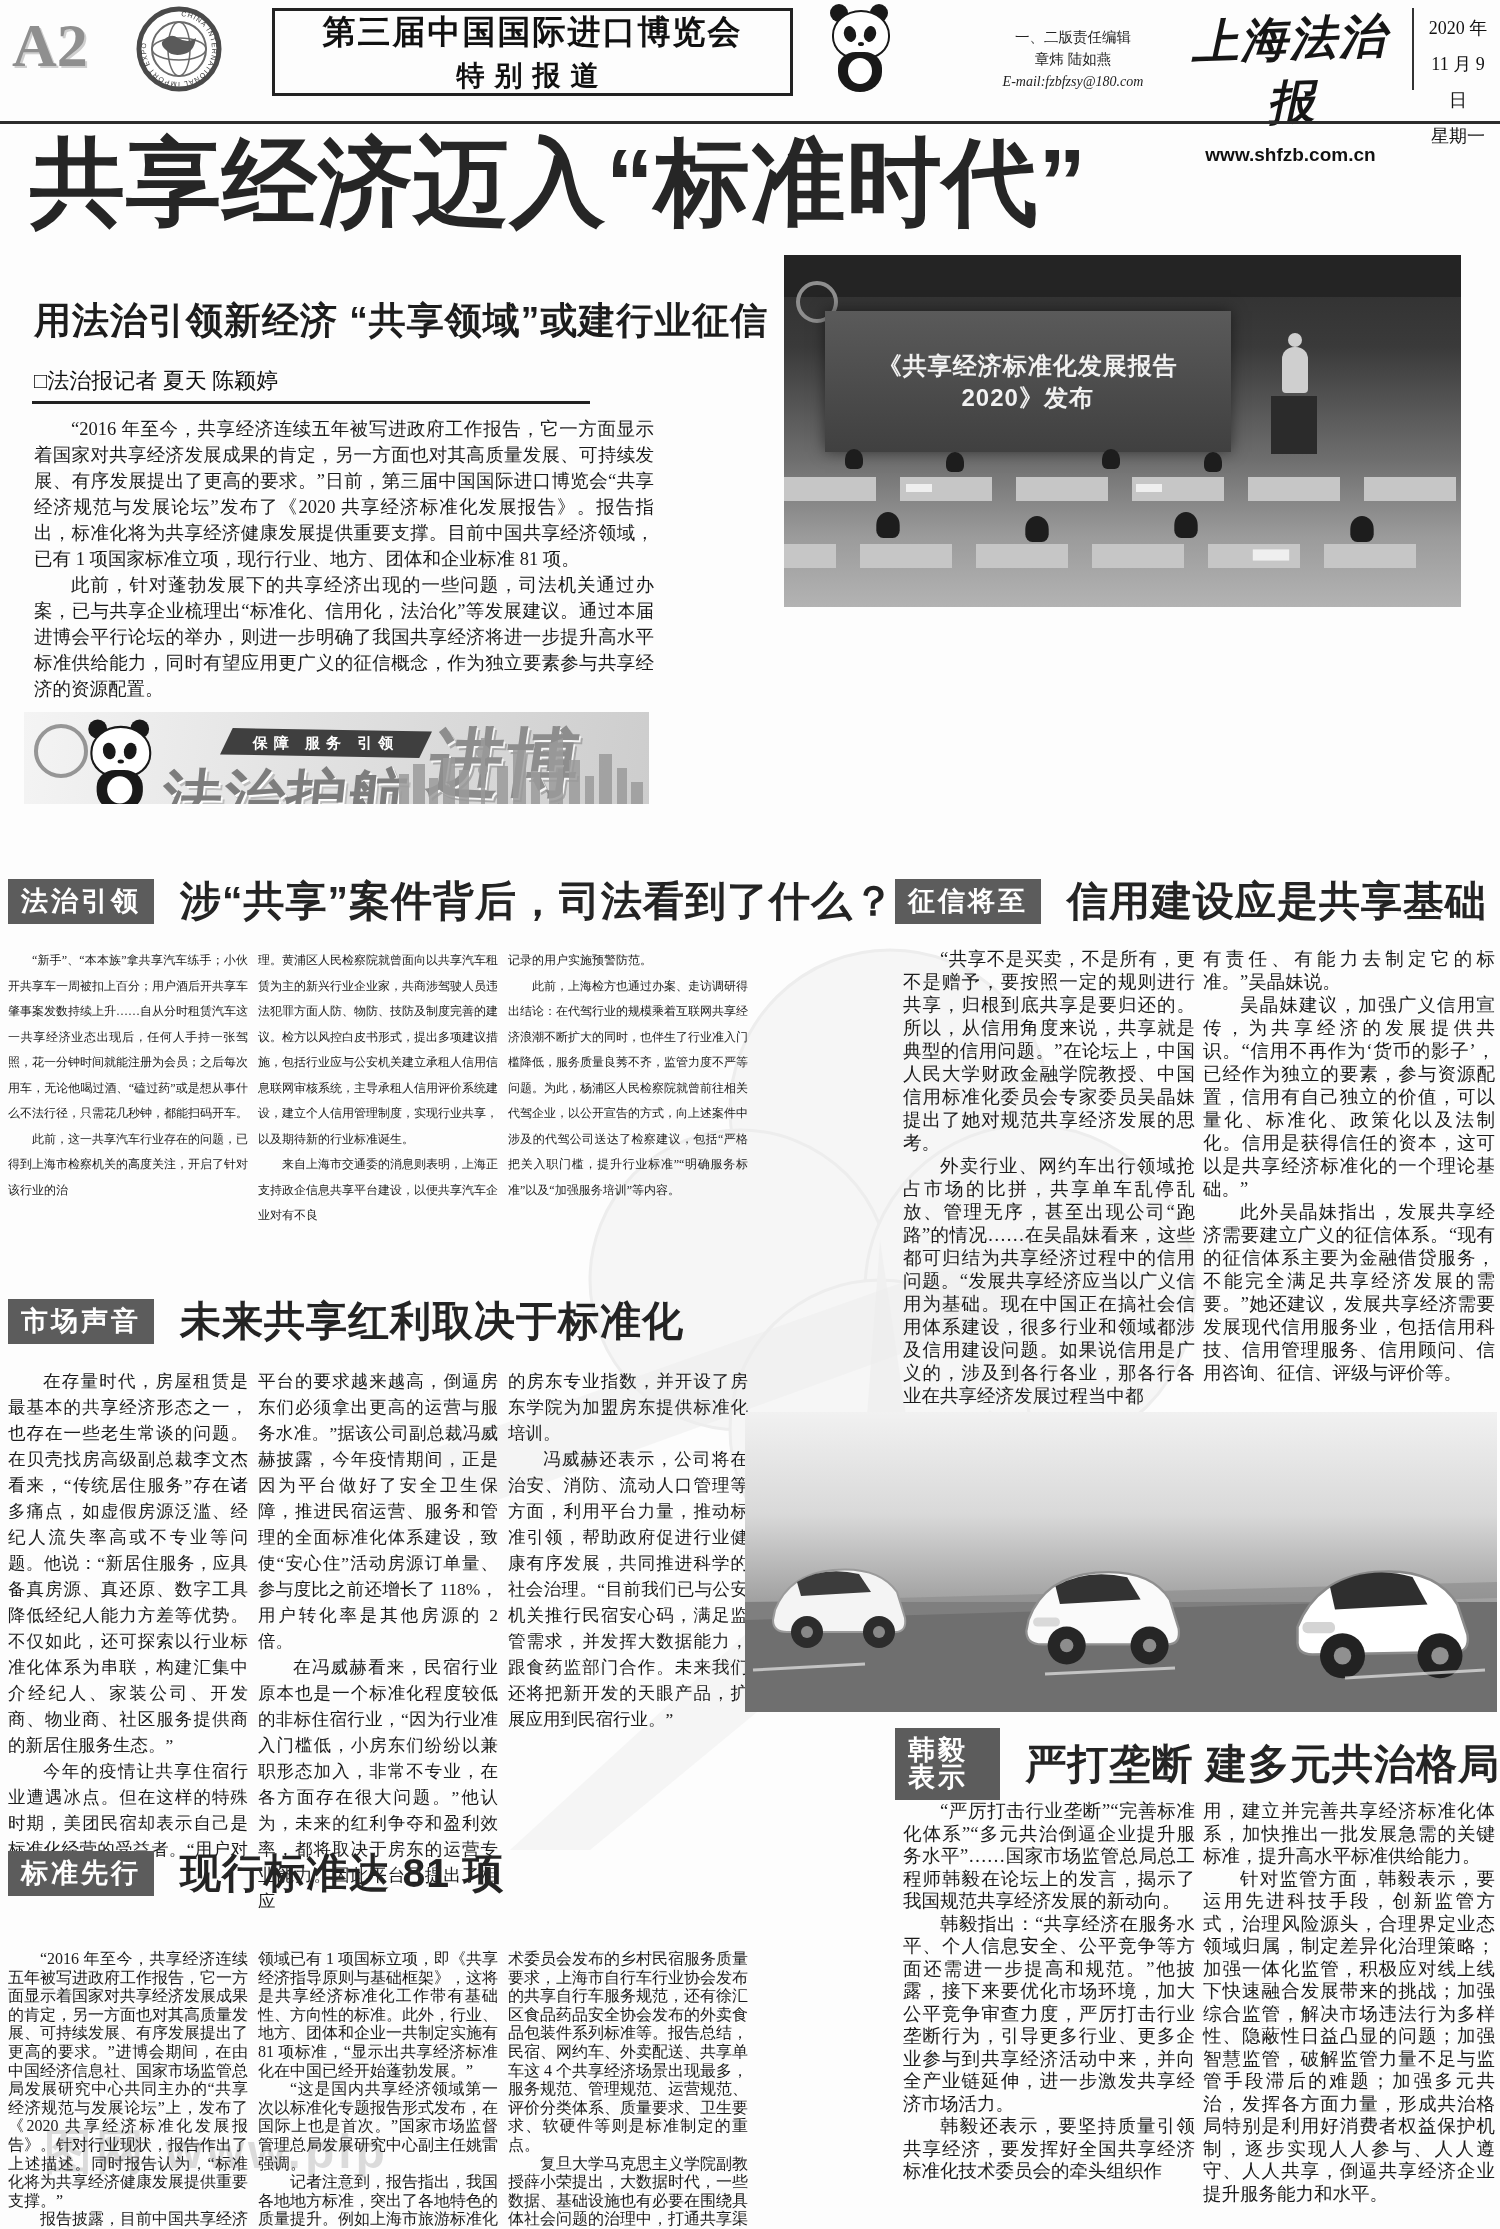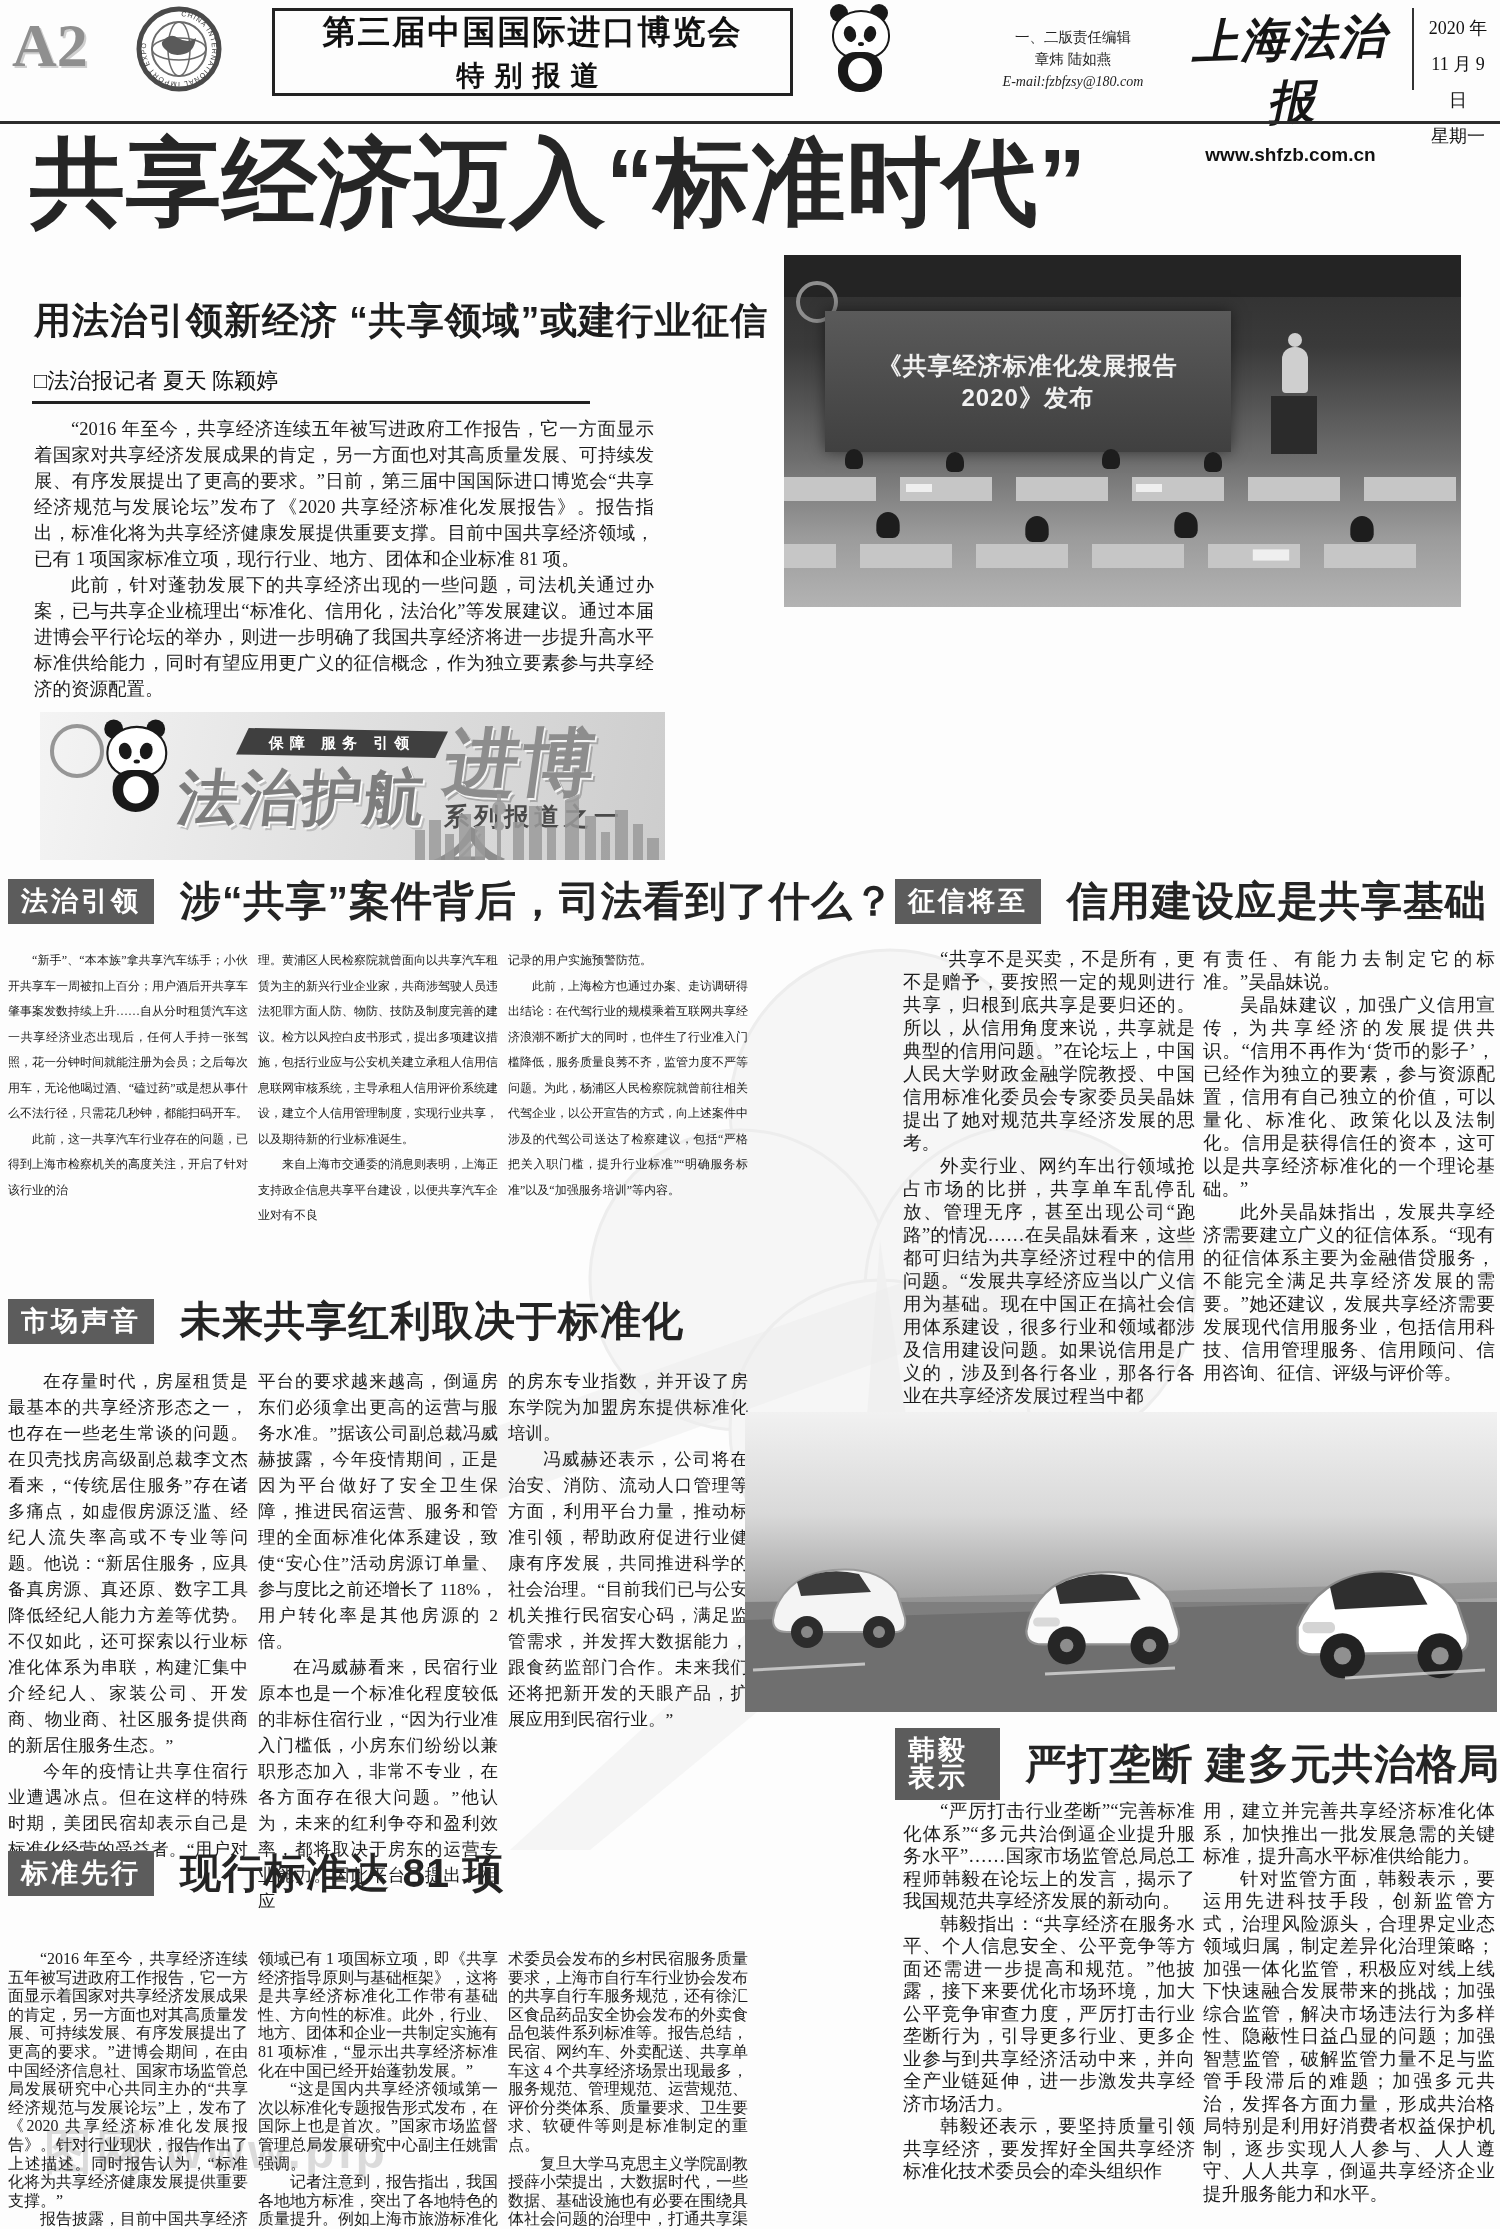--- a/index.html
+++ b/index.html
@@ -50,21 +50,21 @@
         box-shadow:0 0 14px rgba(0,0,0,.5);}
   .photo .screen span{color:#f2f2f2;font-size:24px;font-weight:bold;letter-spacing:1px;text-align:center;padding:0 14px;}
   .photo .podium{position:absolute;left:72%;top:40%;width:46px;height:58px;background:#2b2b2b;}
   .photo .speaker{position:absolute;left:73.5%;top:26%;width:26px;height:46px;background:#cfcfcf;border-radius:12px 12px 4px 4px;}
   .photo .speaker:before{content:"";position:absolute;left:6px;top:-14px;width:14px;height:14px;border-radius:50%;background:#cfcfcf;}
   .photo .desk-row{position:absolute;width:100%;height:24px;
         background:repeating-linear-gradient(90deg,#c6c6c6 0 92px,transparent 92px 116px);}
   .photo .head{position:absolute;width:18px;height:20px;background:#1d1d1d;border-radius:50% 50% 30% 30%;}
   .photo .paper{position:absolute;width:26px;height:8px;background:#efefef;}
   
-  .banner{position:absolute;left:40px;top:712px;width:625px;height:148px;overflow:hidden;
+  .banner{position:absolute;left:24px;top:712px;width:625px;height:92px;overflow:hidden;
         background:linear-gradient(100deg,#f4f4f4 0%,#e2e2e2 45%,#cdcdcd 100%);}
   .banner-panda{position:absolute;left:58px;top:10px;width:86px;height:104px;transform:scale(1.05);}
   .banner-ciie{position:absolute;left:10px;top:12px;width:46px;height:46px;border:4px solid #777;
         border-radius:50%;opacity:.75;}
   .banner-ribbon{position:absolute;left:196px;top:16px;width:212px;height:30px;background:#3f3f3f;
         color:#fff;font-size:15px;font-weight:bold;letter-spacing:6px;display:flex;align-items:center;
         justify-content:center;clip-path:polygon(6% 0,100% 12%,94% 100%,0 88%);}
   .banner-main{position:absolute;left:138px;top:46px;font-size:60px;font-weight:900;color:#7d7d7d;
         letter-spacing:2px;transform:skewX(-6deg);text-shadow:2px 2px 0 #fdfdfd,4px 4px 0 #bcbcbc;}
   .banner-accent{position:absolute;left:398px;top:2px;font-size:74px;font-weight:900;color:#8d8d8d;

